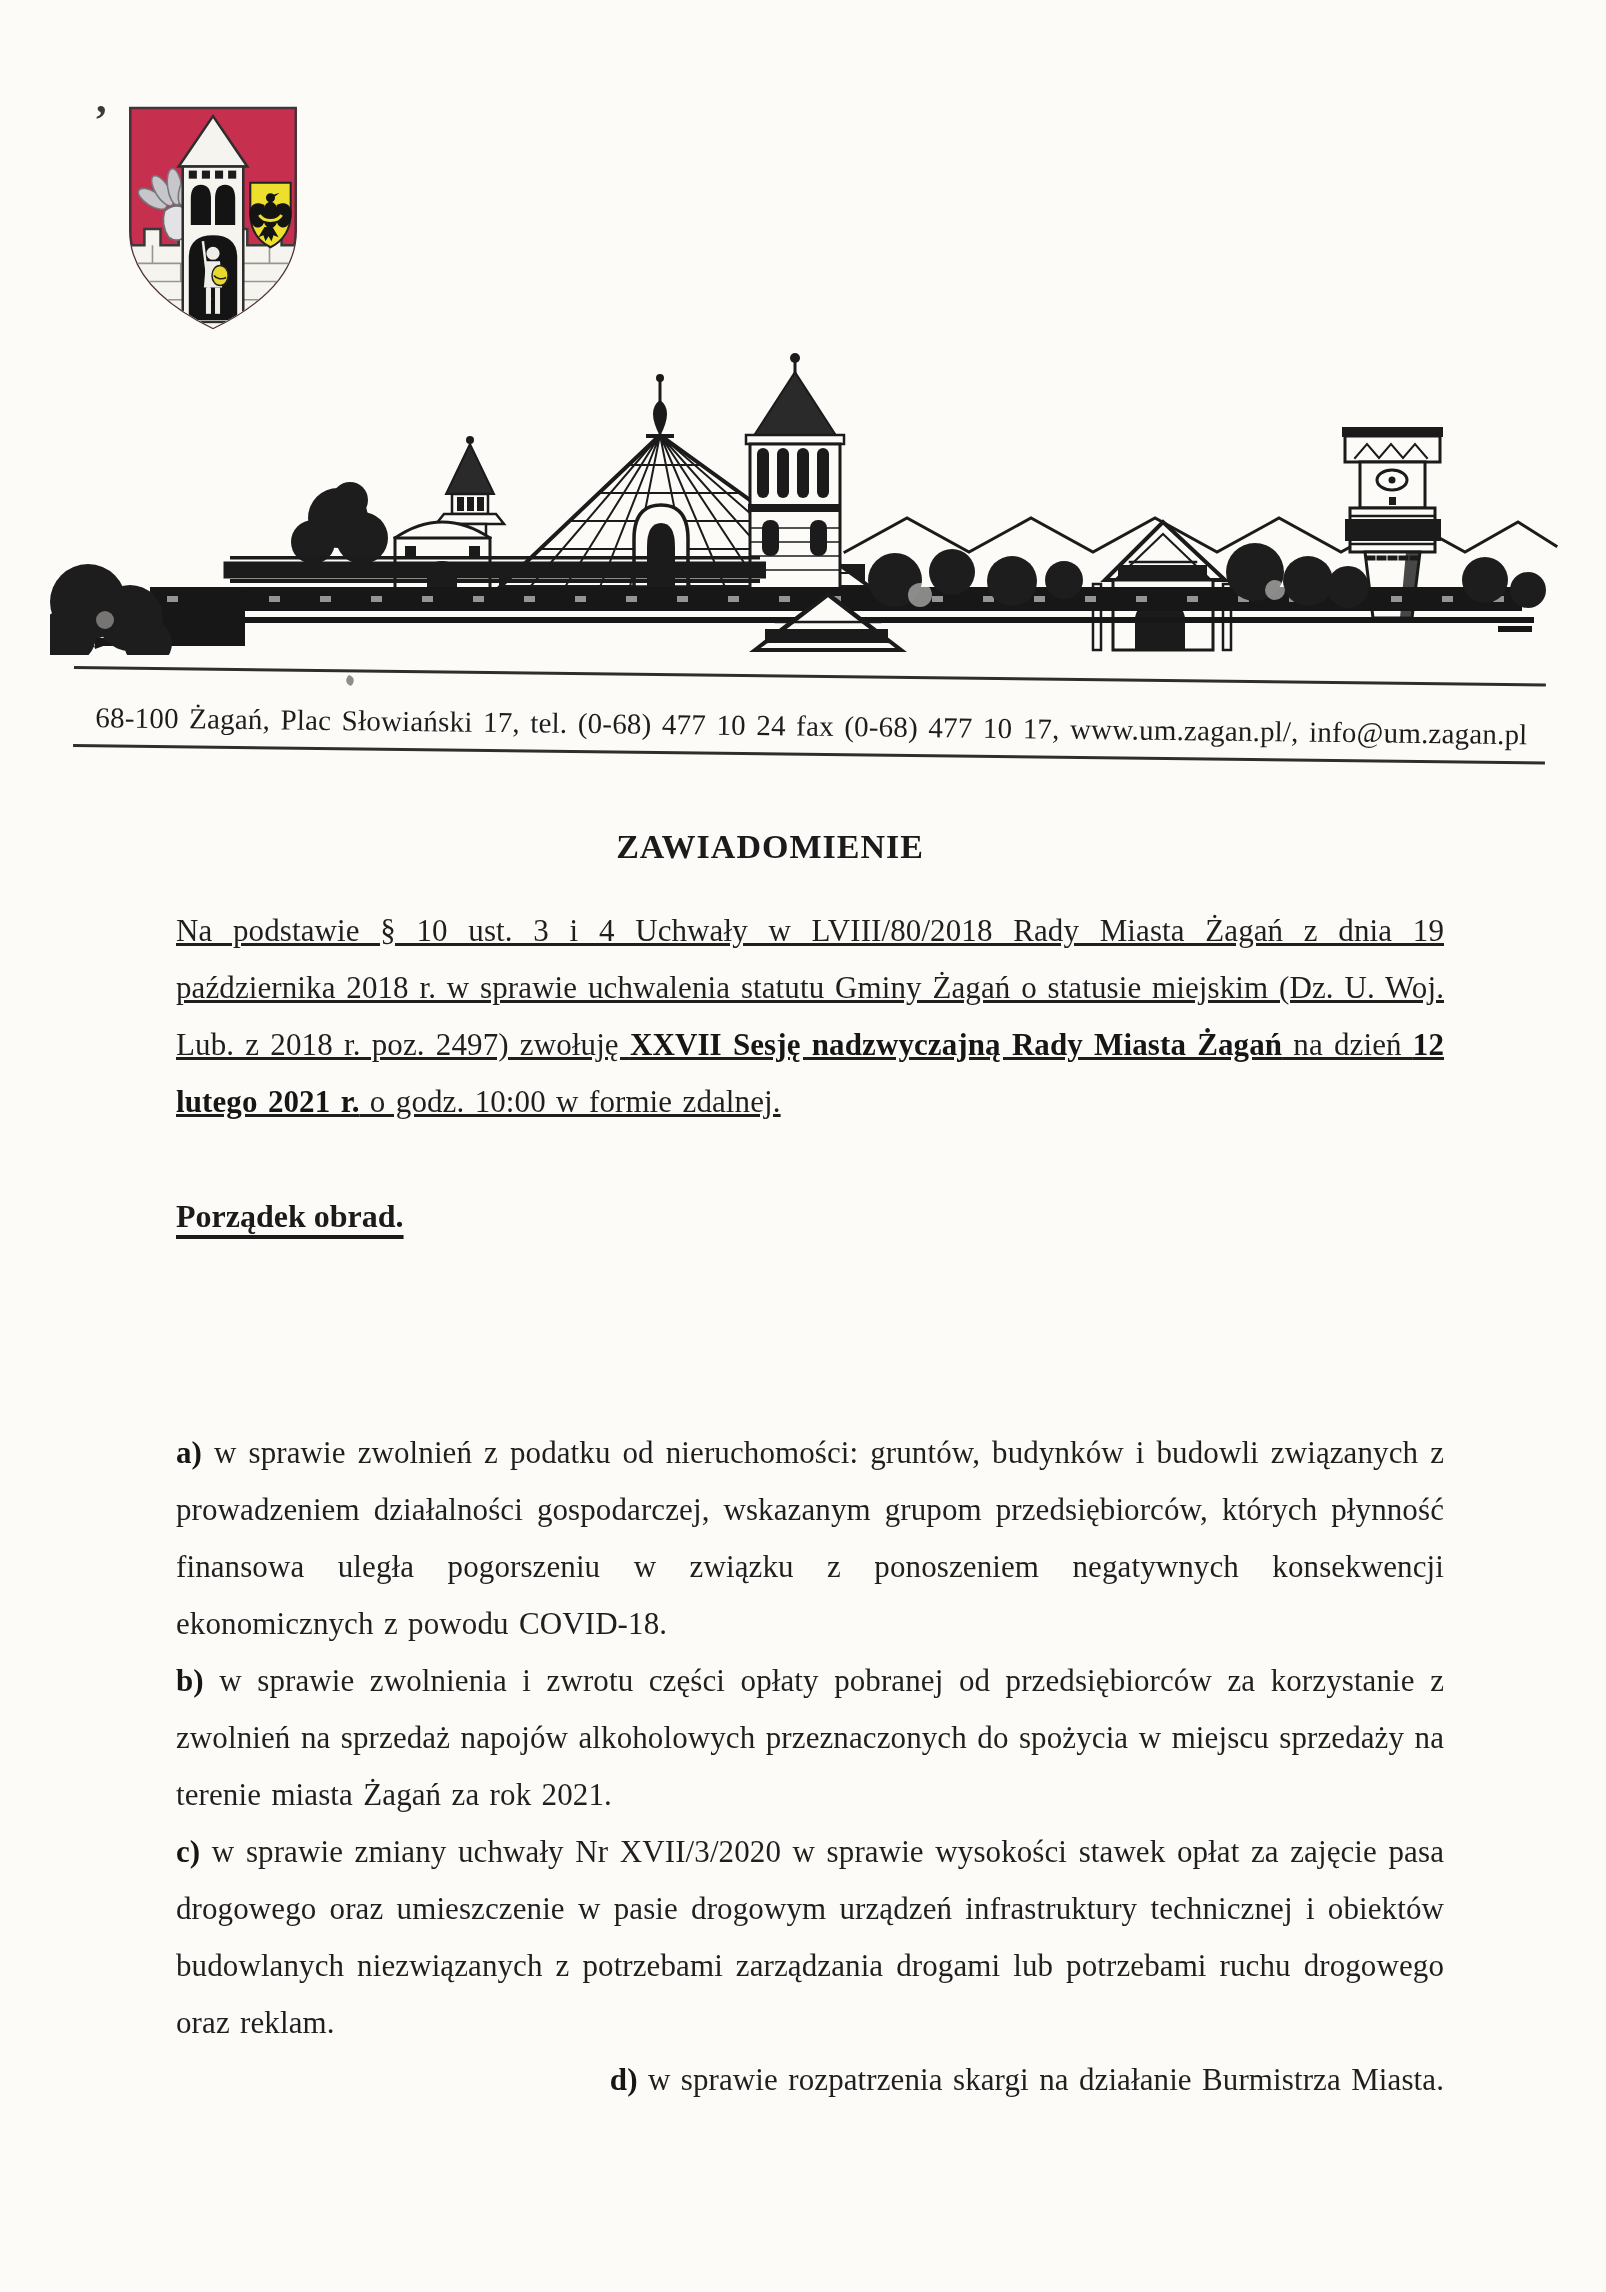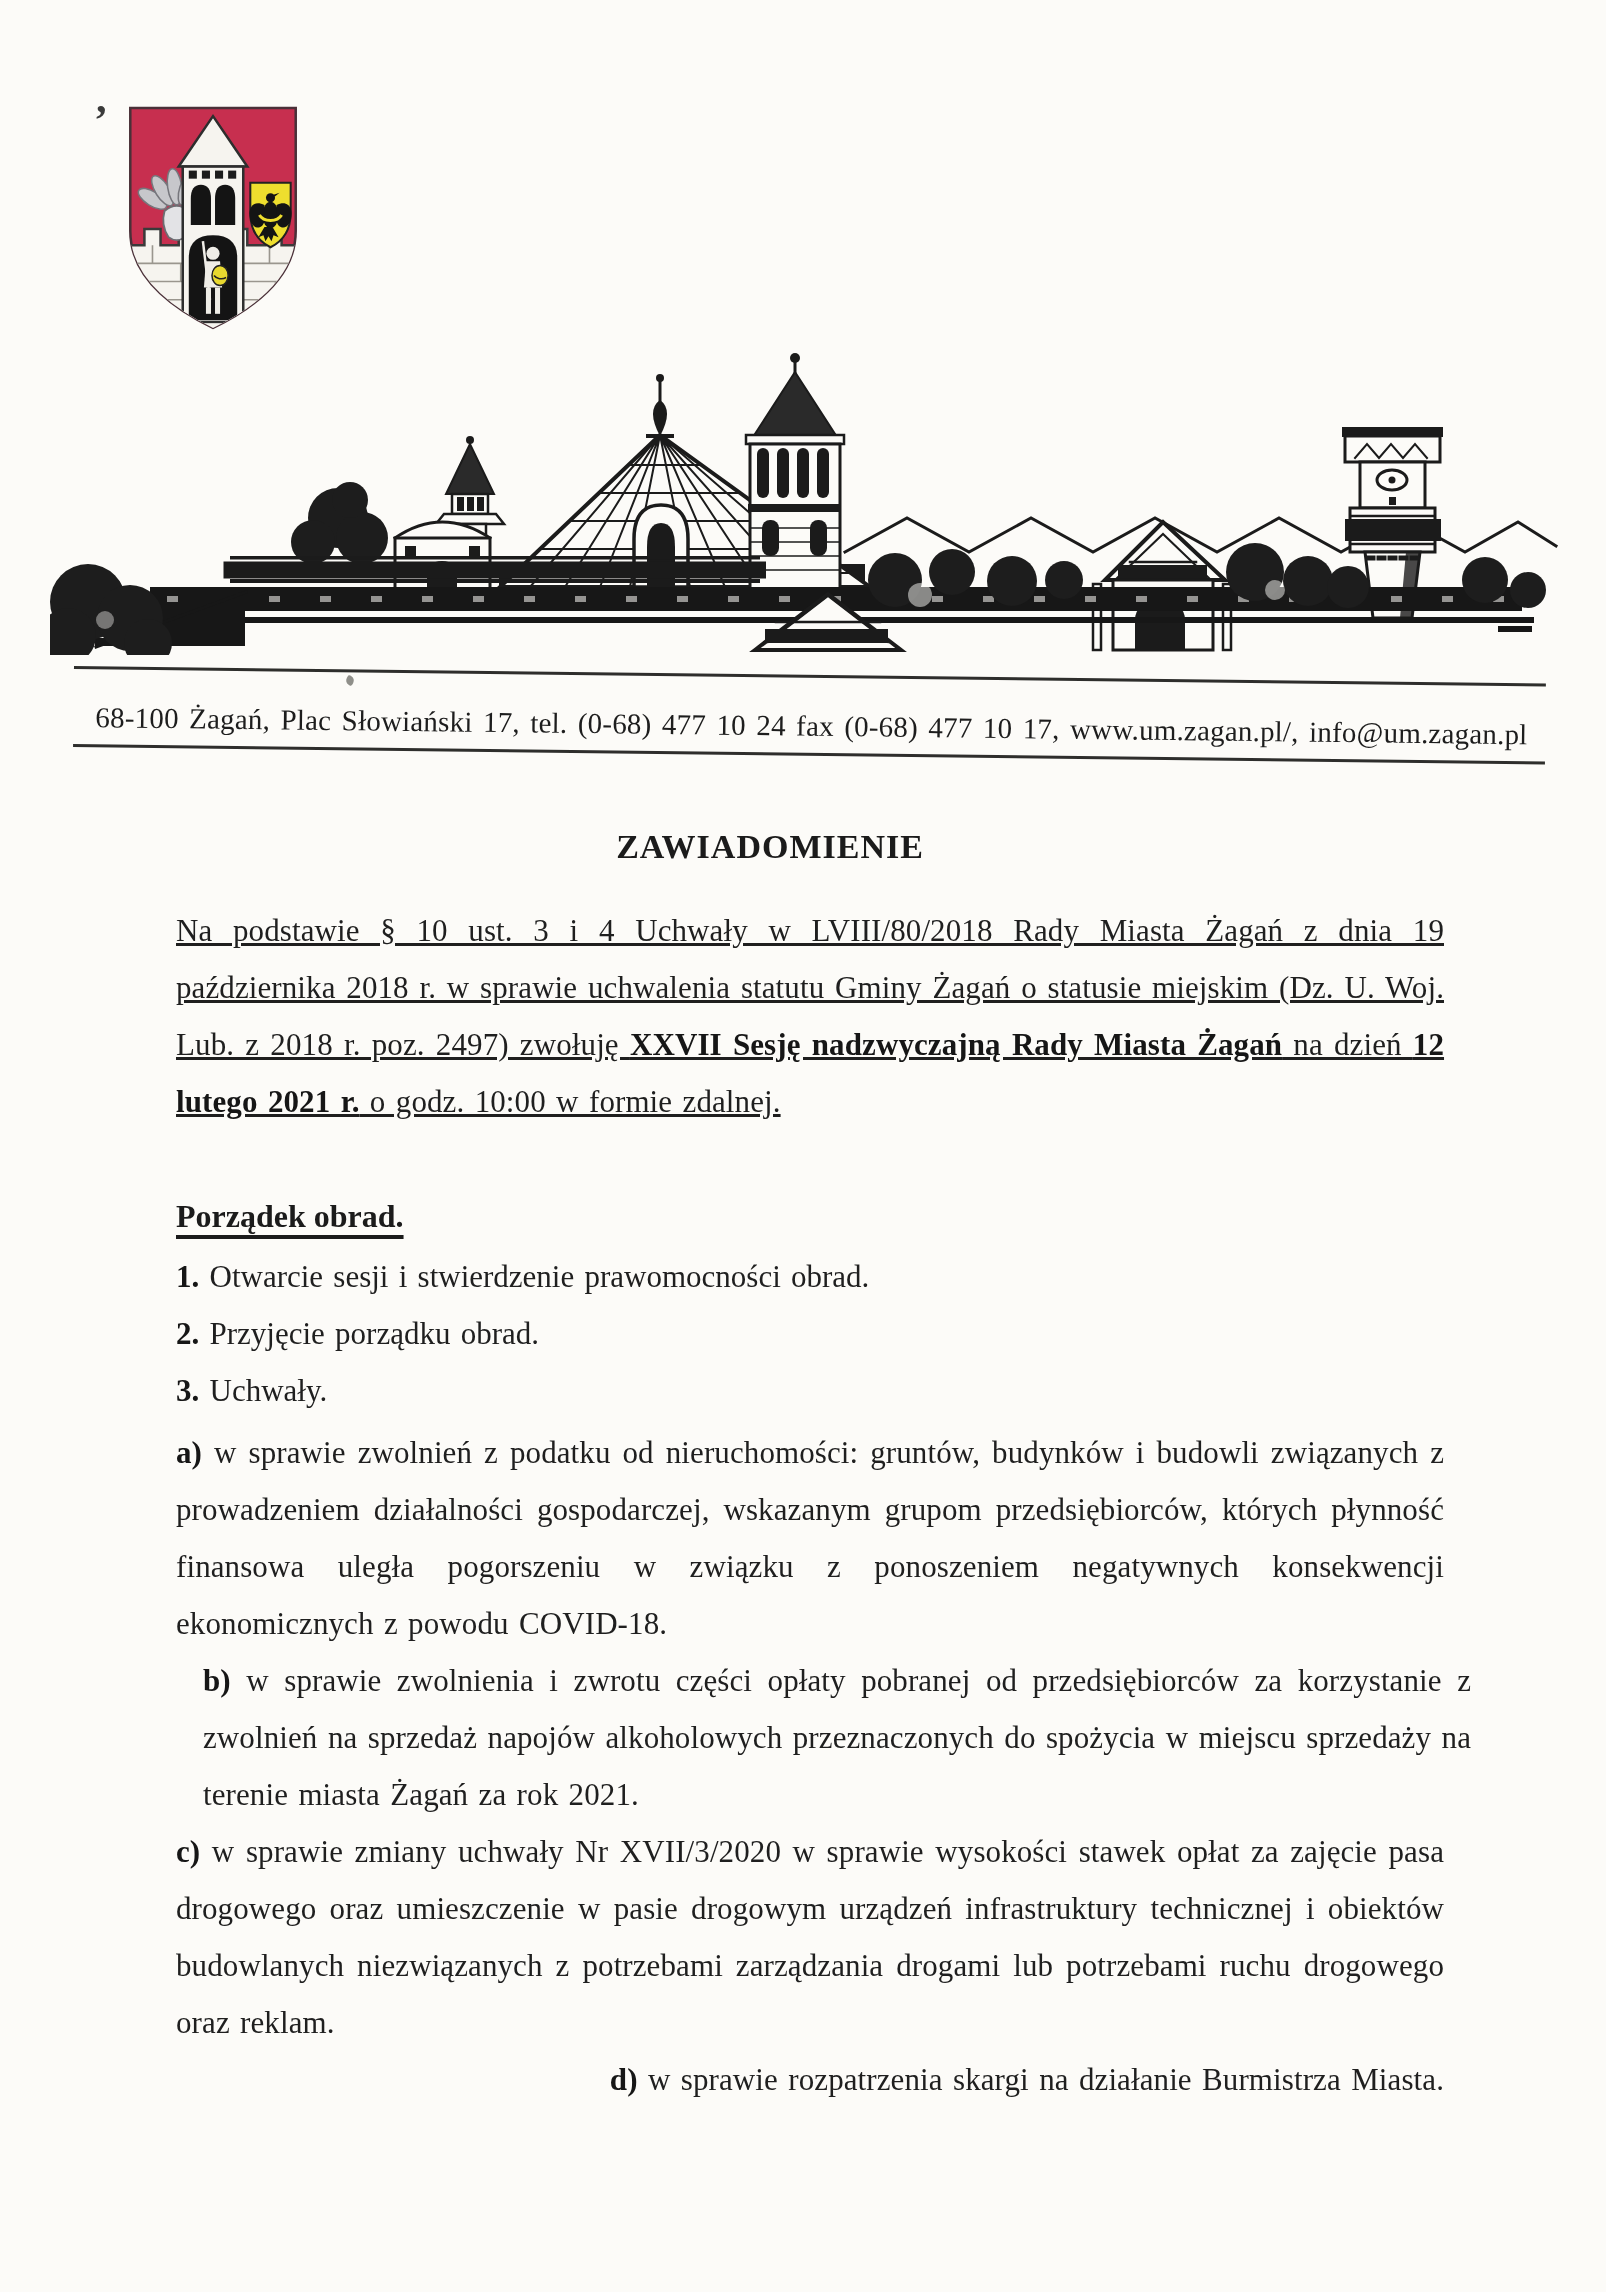--- a/index.html
+++ b/index.html
@@ -37,21 +37,21 @@
   .para.single{text-align:right;}
   .intro{top:902px;text-decoration:underline;}
   .agenda-heading{
     position:absolute;left:176px;top:1188px;margin:0;
     font-size:32px;line-height:57px;font-weight:bold;color:#1b1b1b;
   }
   .agenda-heading span{
     text-decoration:underline;text-decoration-thickness:4px;text-underline-offset:8px;
   }
   .num-list{position:absolute;left:176px;top:1248px;width:1268px;font-size:31px;line-height:57px;color:#1f1f1f;word-spacing:2.5px;}
-  .item-a{top:1424px;} .item-b{top:1652px;margin-left:27px;} .item-c{top:1823px;} .item-d{top:2051px;}
+  .item-a{top:1424px;} .item-b{top:1652px;} .item-c{top:1823px;} .item-d{top:2051px;}
   b{font-weight:bold;color:#161616;}
 </style>
 </head>
 <body>
 
 <div class="sheet">
 
   <div class="stray">’</div>
 
   <svg class="crest" viewBox="0 0 180 230">
@@ -283,24 +283,19 @@
   <div class="band">
     <div class="address">68-100 Żagań,  Plac Słowiański 17,  tel. (0-68) 477 10 24  fax (0-68) 477 10 17, www.um.zagan.pl/,  info@um.zagan.pl</div>
   </div>
 
   <div class="doc-title">ZAWIADOMIENIE</div>
 
   <p class="para intro"><span>Na podstawie § 10 ust. 3 i 4 Uchwały w LVIII/80/2018 Rady Miasta Żagań z dnia 19 października 2018 r. w sprawie uchwalenia statutu Gminy Żagań o statusie miejskim (Dz. U. Woj. Lub. z 2018 r.  poz. 2497) zwołuję </span><b>XXVII Sesję nadzwyczajną Rady Miasta Żagań</b><span> na dzień </span><b>12 lutego 2021 r.</b><span> o godz. 10:00 w formie zdalnej.</span></p>
 
   <h2 class="agenda-heading"><span>Porządek obrad.</span></h2>
 
-  <div class="num-list">
-    <div><b>1.</b><span> Otwarcie sesji i stwierdzenie prawomocności obrad.</span></div>
-    <div><b>2.</b><span> Przyjęcie porządku obrad.</span></div>
-    <div><b>3.</b><span> Uchwały.</span></div>
-  </div>
 
   <p class="para item-a"><b>a)</b><span> w sprawie zwolnień z podatku od nieruchomości: gruntów, budynków i budowli związanych z prowadzeniem działalności gospodarczej, wskazanym grupom przedsiębiorców, których płynność finansowa uległa pogorszeniu w związku z ponoszeniem negatywnych konsekwencji ekonomicznych z powodu COVID-18.</span></p>
   <p class="para item-b"><b>b)</b><span> w sprawie zwolnienia i zwrotu części opłaty pobranej od przedsiębiorców za korzystanie z zwolnień na sprzedaż napojów alkoholowych przeznaczonych do spożycia w miejscu sprzedaży na terenie miasta Żagań za rok 2021.</span></p>
   <p class="para item-c"><b>c)</b><span> w sprawie zmiany uchwały Nr XVII/3/2020 w sprawie wysokości stawek opłat za zajęcie pasa drogowego oraz umieszczenie w pasie drogowym urządzeń infrastruktury technicznej i obiektów budowlanych niezwiązanych z potrzebami zarządzania drogami lub potrzebami ruchu drogowego oraz reklam.</span></p>
   <p class="para item-d single"><b>d)</b><span> w sprawie rozpatrzenia skargi na działanie Burmistrza Miasta.</span></p>
 
 </div>
 
 </body></html>

